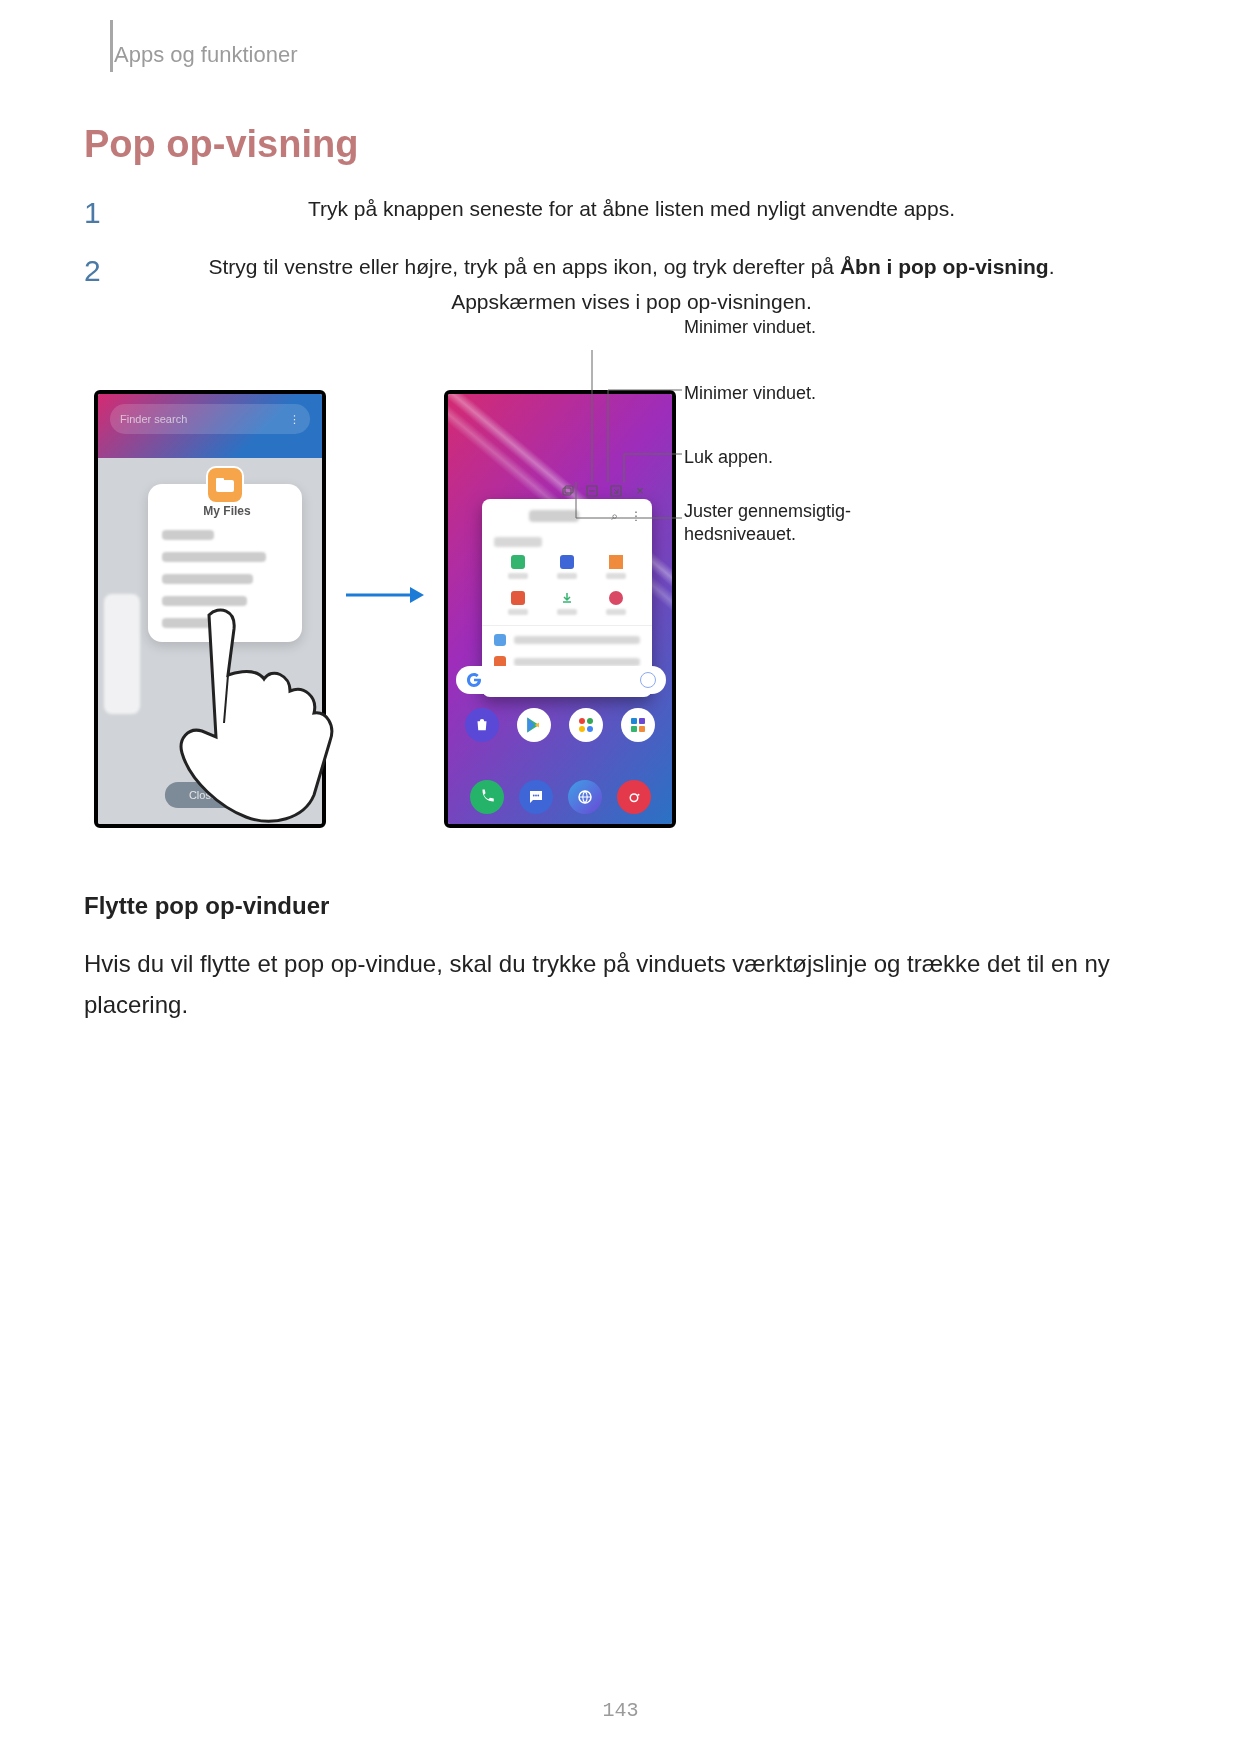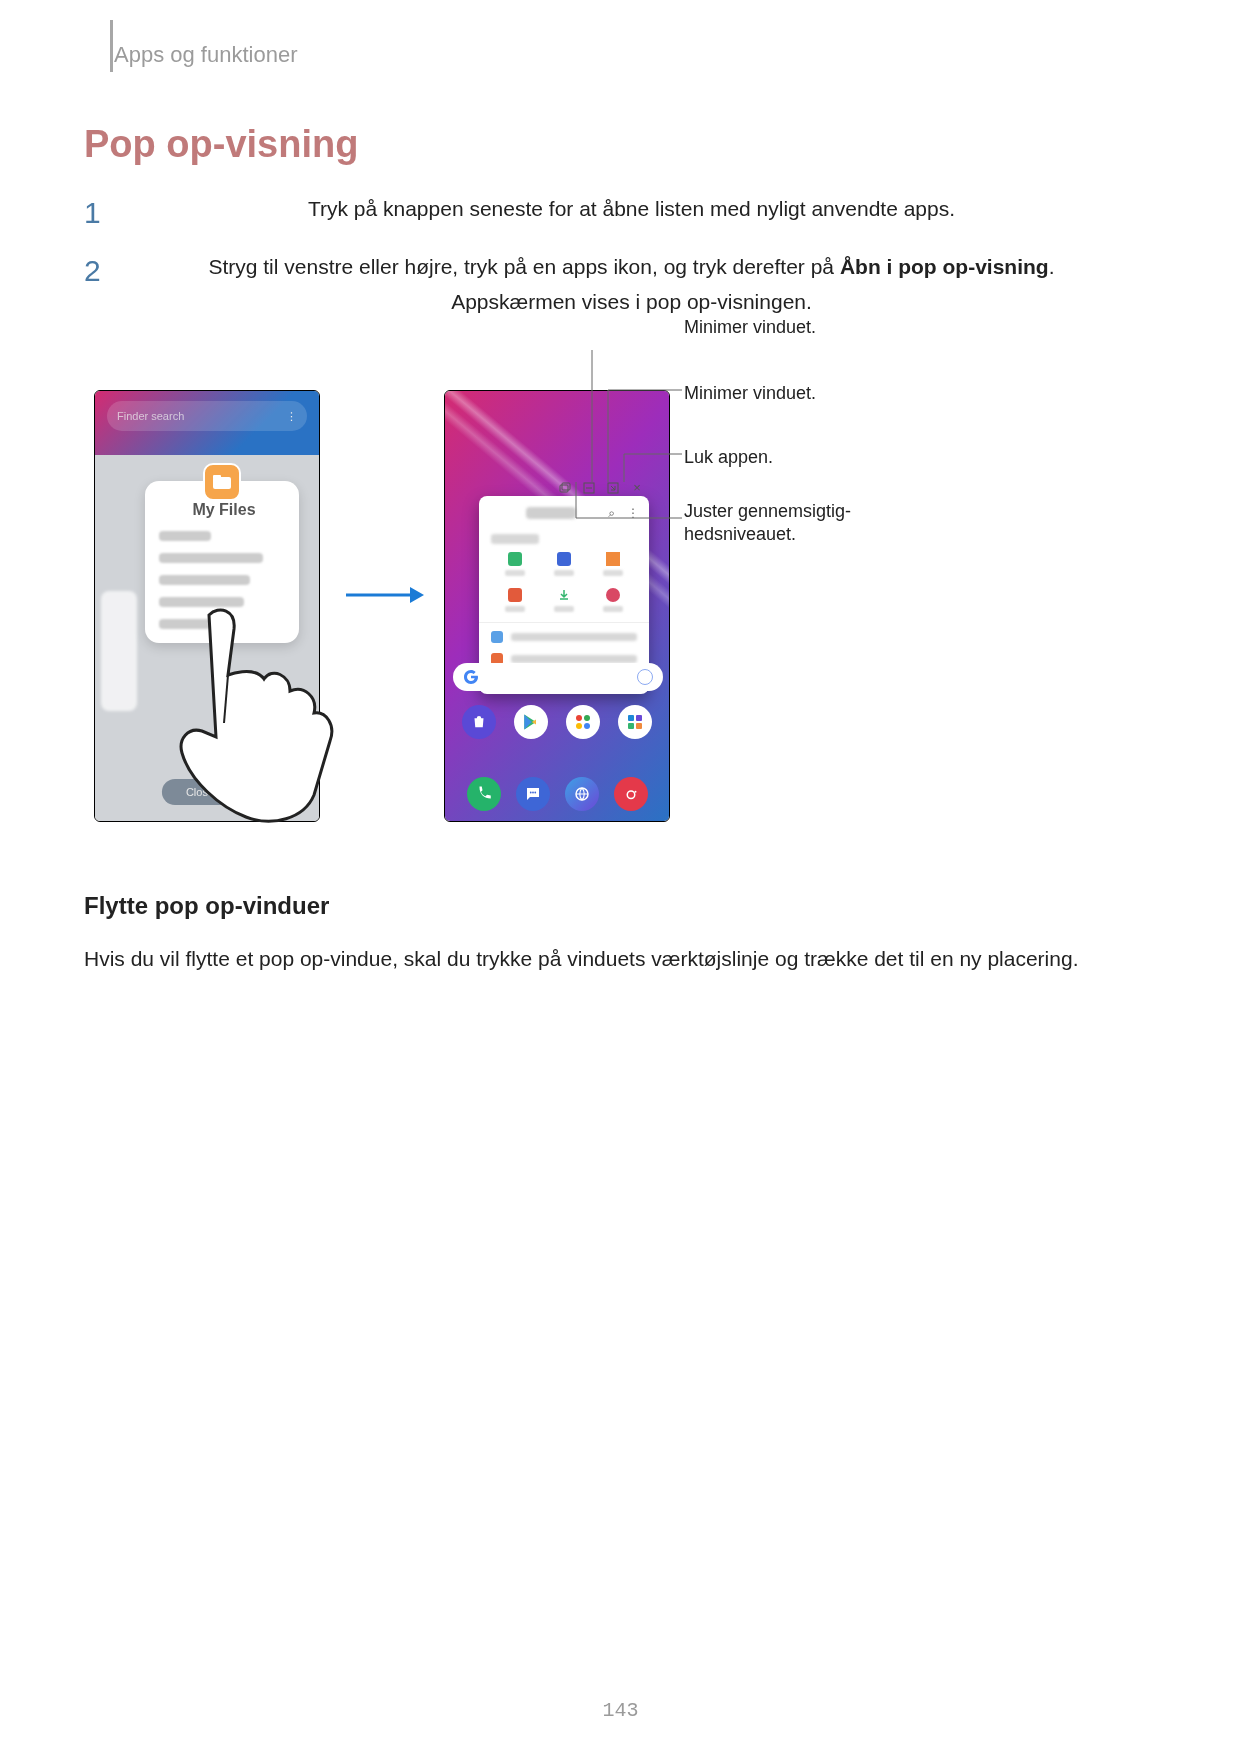--- a/index.html
+++ b/index.html
@@ -67,21 +67,21 @@
     position: relative;
     margin-top: 30px;
     height: 520px;
   }
 
   
   .phone {
     position: absolute;
     width: 224px;
     height: 430px;
-    border: 1px solid #000000;
+    border: 4px solid #000000;
     background: #f2f2f2;
     border-radius: 6px;
     overflow: hidden;
   }
   .phone.left { left: 10px; top: 40px; }
   .phone.right { left: 360px; top: 40px; }
 
   
   .recents-top {
     height: 64px;
@@ -109,21 +109,21 @@
     border-radius: 14px;
     box-shadow: 0 4px 12px rgba(0,0,0,.15);
     padding: 20px 10px 14px 14px;
     display:flex; flex-direction:column; gap:12px;
   }
   .card-icon {
     position:absolute; left:50%; top:-18px; transform:translateX(-50%);
     width:34px;height:34px;border-radius:10px;background:#f6a54b;border:2px solid #fff;
     display:flex;align-items:center;justify-content:center;
   }
-  .card-title { text-align:center; font-weight:700; font-size:16px; color:#555; filter:blur(0.4px);}
+  .card-title { text-align:center; font-weight:700; font-size:12px; color:#555; filter:blur(0.4px);}
   .card-item { height:10px; background:#ccc; border-radius:4px; filter:blur(1px); }
   .card-item.w1{width:40%}
   .card-item.w2{width:80%}
   .card-item.w3{width:70%}
   .card-item.w4{width:65%}
   .card-item.w5{width:40%}
   .close-all {
     position:absolute; left:50%; bottom:16px; transform:translateX(-50%);
     background:#7d8a98; color:#e6e6e6; padding:7px 24px;
     border-radius:18px; font-size:11px; filter:blur(0.5px);
@@ -196,21 +196,21 @@
   .callout { position:absolute; font-size:18px; color:#222; line-height:1.3; }
   .callout .lbl { display:inline-block; max-width:190px;}
 
   h2.sub {
     font-size: 24px;
     font-weight:700;
     color:#222;
     margin: 22px 0 14px 0;
   }
   .para {
-    font-size: 21px;
+    font-size: 24px;
     line-height:1.7;
     color:#222;
   }
   .page-number {
     position:absolute;
     bottom:32px; left:0; right:0;
     text-align:center;
     font-size:20px;
     color:#9b9b9b;
     font-family:Liberation Mono, monospace;

